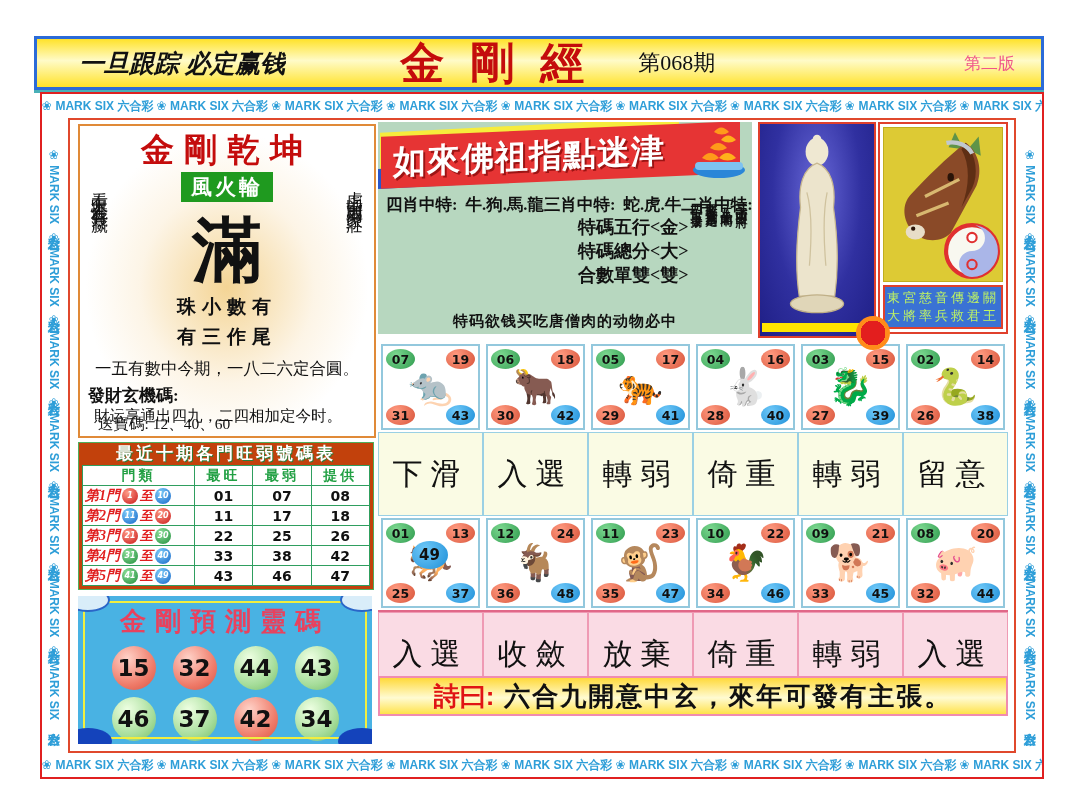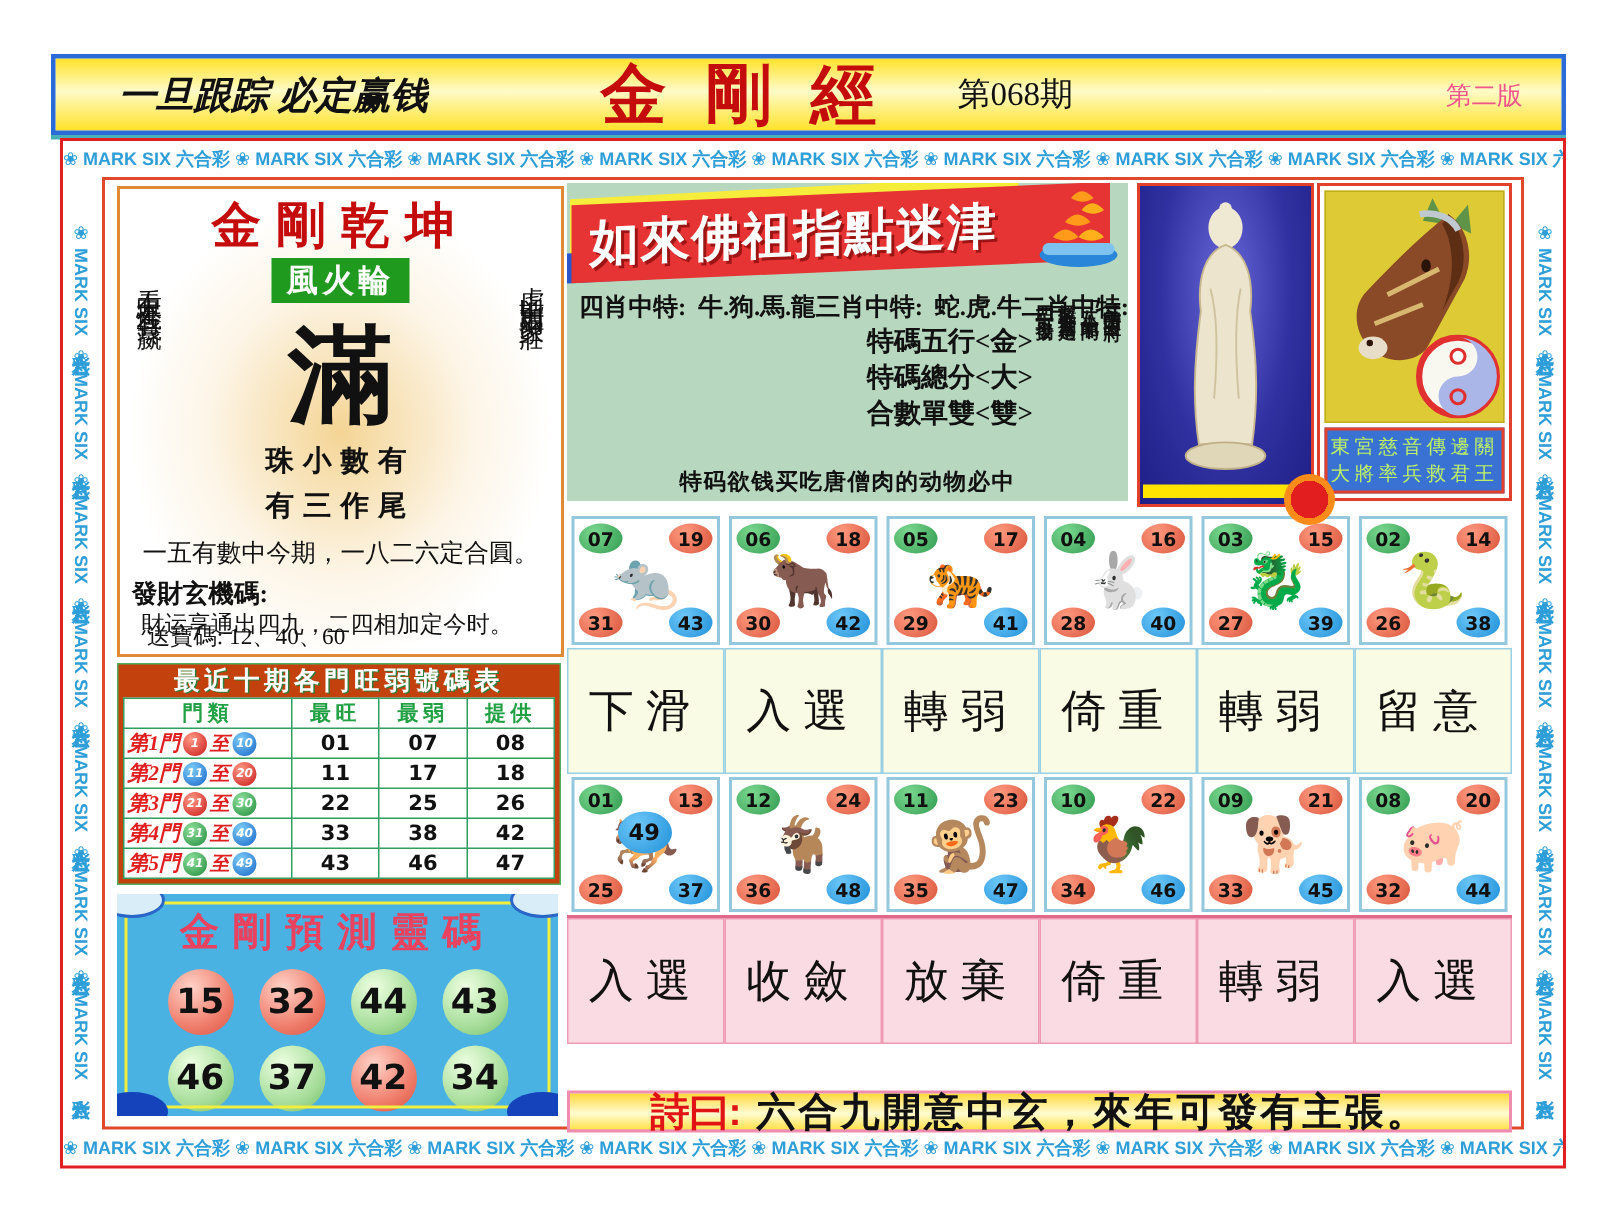--- a/index.html
+++ b/index.html
@@ -129,21 +129,21 @@
   .oval[data-color="red"]{background:radial-gradient(circle at 35% 30%,#ff9a80,#d8543a);}
   .oval[data-color="blue"]{background:radial-gradient(circle at 35% 30%,#6ec8f8,#1e8fd8);}
   .g-row.words{height:84px;}
   .w-cell{flex:1;display:flex;align-items:center;justify-content:center;font-size:30px;letter-spacing:8px;}
   .words.cream{background:#fafbe4;}
   .words.cream .w-cell{border:1px solid #9ad0e4;}
   .words.pink{background:#fadbe4;border-top:2px solid #e06888;}
   .words.pink .w-cell{border:1px solid #ef9ab4;}
 
   
-  .poembar{position:absolute;left:308px;top:607px;width:630px;height:28px;box-sizing:border-box;
+  .poembar{position:absolute;left:308px;top:556px;width:630px;height:40px;box-sizing:border-box;
            display:flex;align-items:center;justify-content:center;gap:10px;
            background:linear-gradient(180deg,#ffd93a,#fffbd2 55%,#ffe24a);border:2px solid #f08cb0;}
   .poem-label{color:#e01414;font-size:26px;font-weight:bold;font-family:"Liberation Sans","DejaVu Sans",sans-serif;}
   .poem-text{font-size:26px;font-weight:bold;letter-spacing:2px;white-space:nowrap;}
 </style>
 </head>
 <body>
 
 <div class="page">
 

